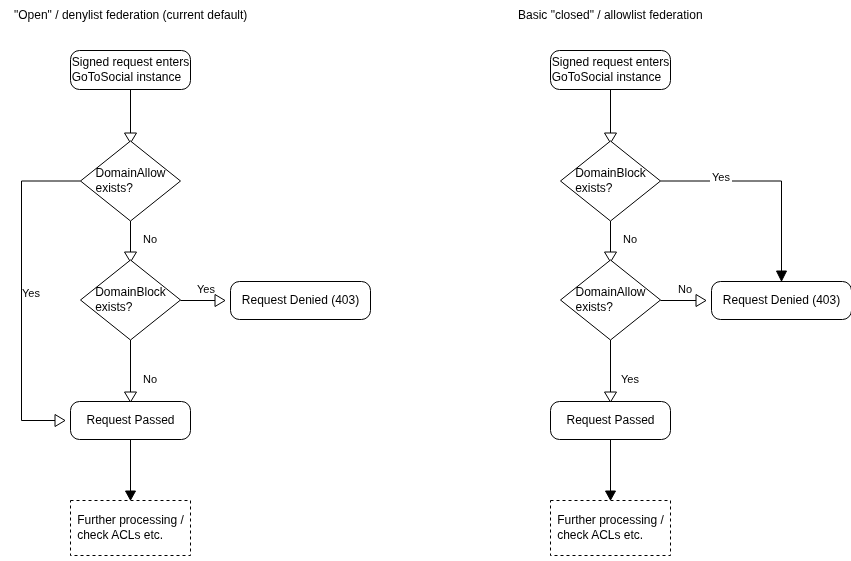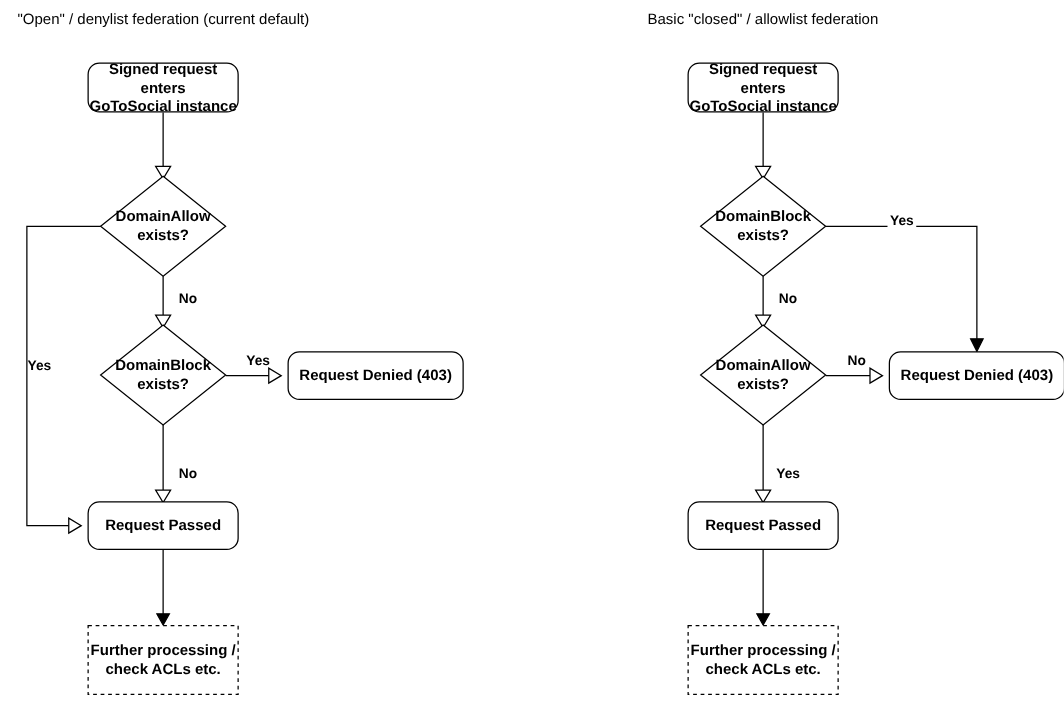--- a/index.html
+++ b/index.html
@@ -29,36 +29,34 @@
     position: absolute;
     font-size: 12px;
     line-height: 14px;
     color: #000000;
     white-space: nowrap;
   }
   .node-label {
     position: absolute;
     font-size: 12px;
     line-height: 15px;
-    text-align: center;
+    text-align: left;
     color: #000000;
     white-space: pre-line;
     display: flex;
     align-items: center;
     justify-content: center;
-    font-weight: bold;
   }
   .edge-label {
     position: absolute;
     font-size: 11px;
     line-height: 13px;
     color: #000000;
     white-space: nowrap;
     background: transparent;
-    font-weight: bold;
   }
 </style>
 </head>
 <body>
 
 <div id="canvas">
 
   <svg id="svg-layer" viewBox="0 0 851 561" xmlns="http://www.w3.org/2000/svg">
 
     <g>

